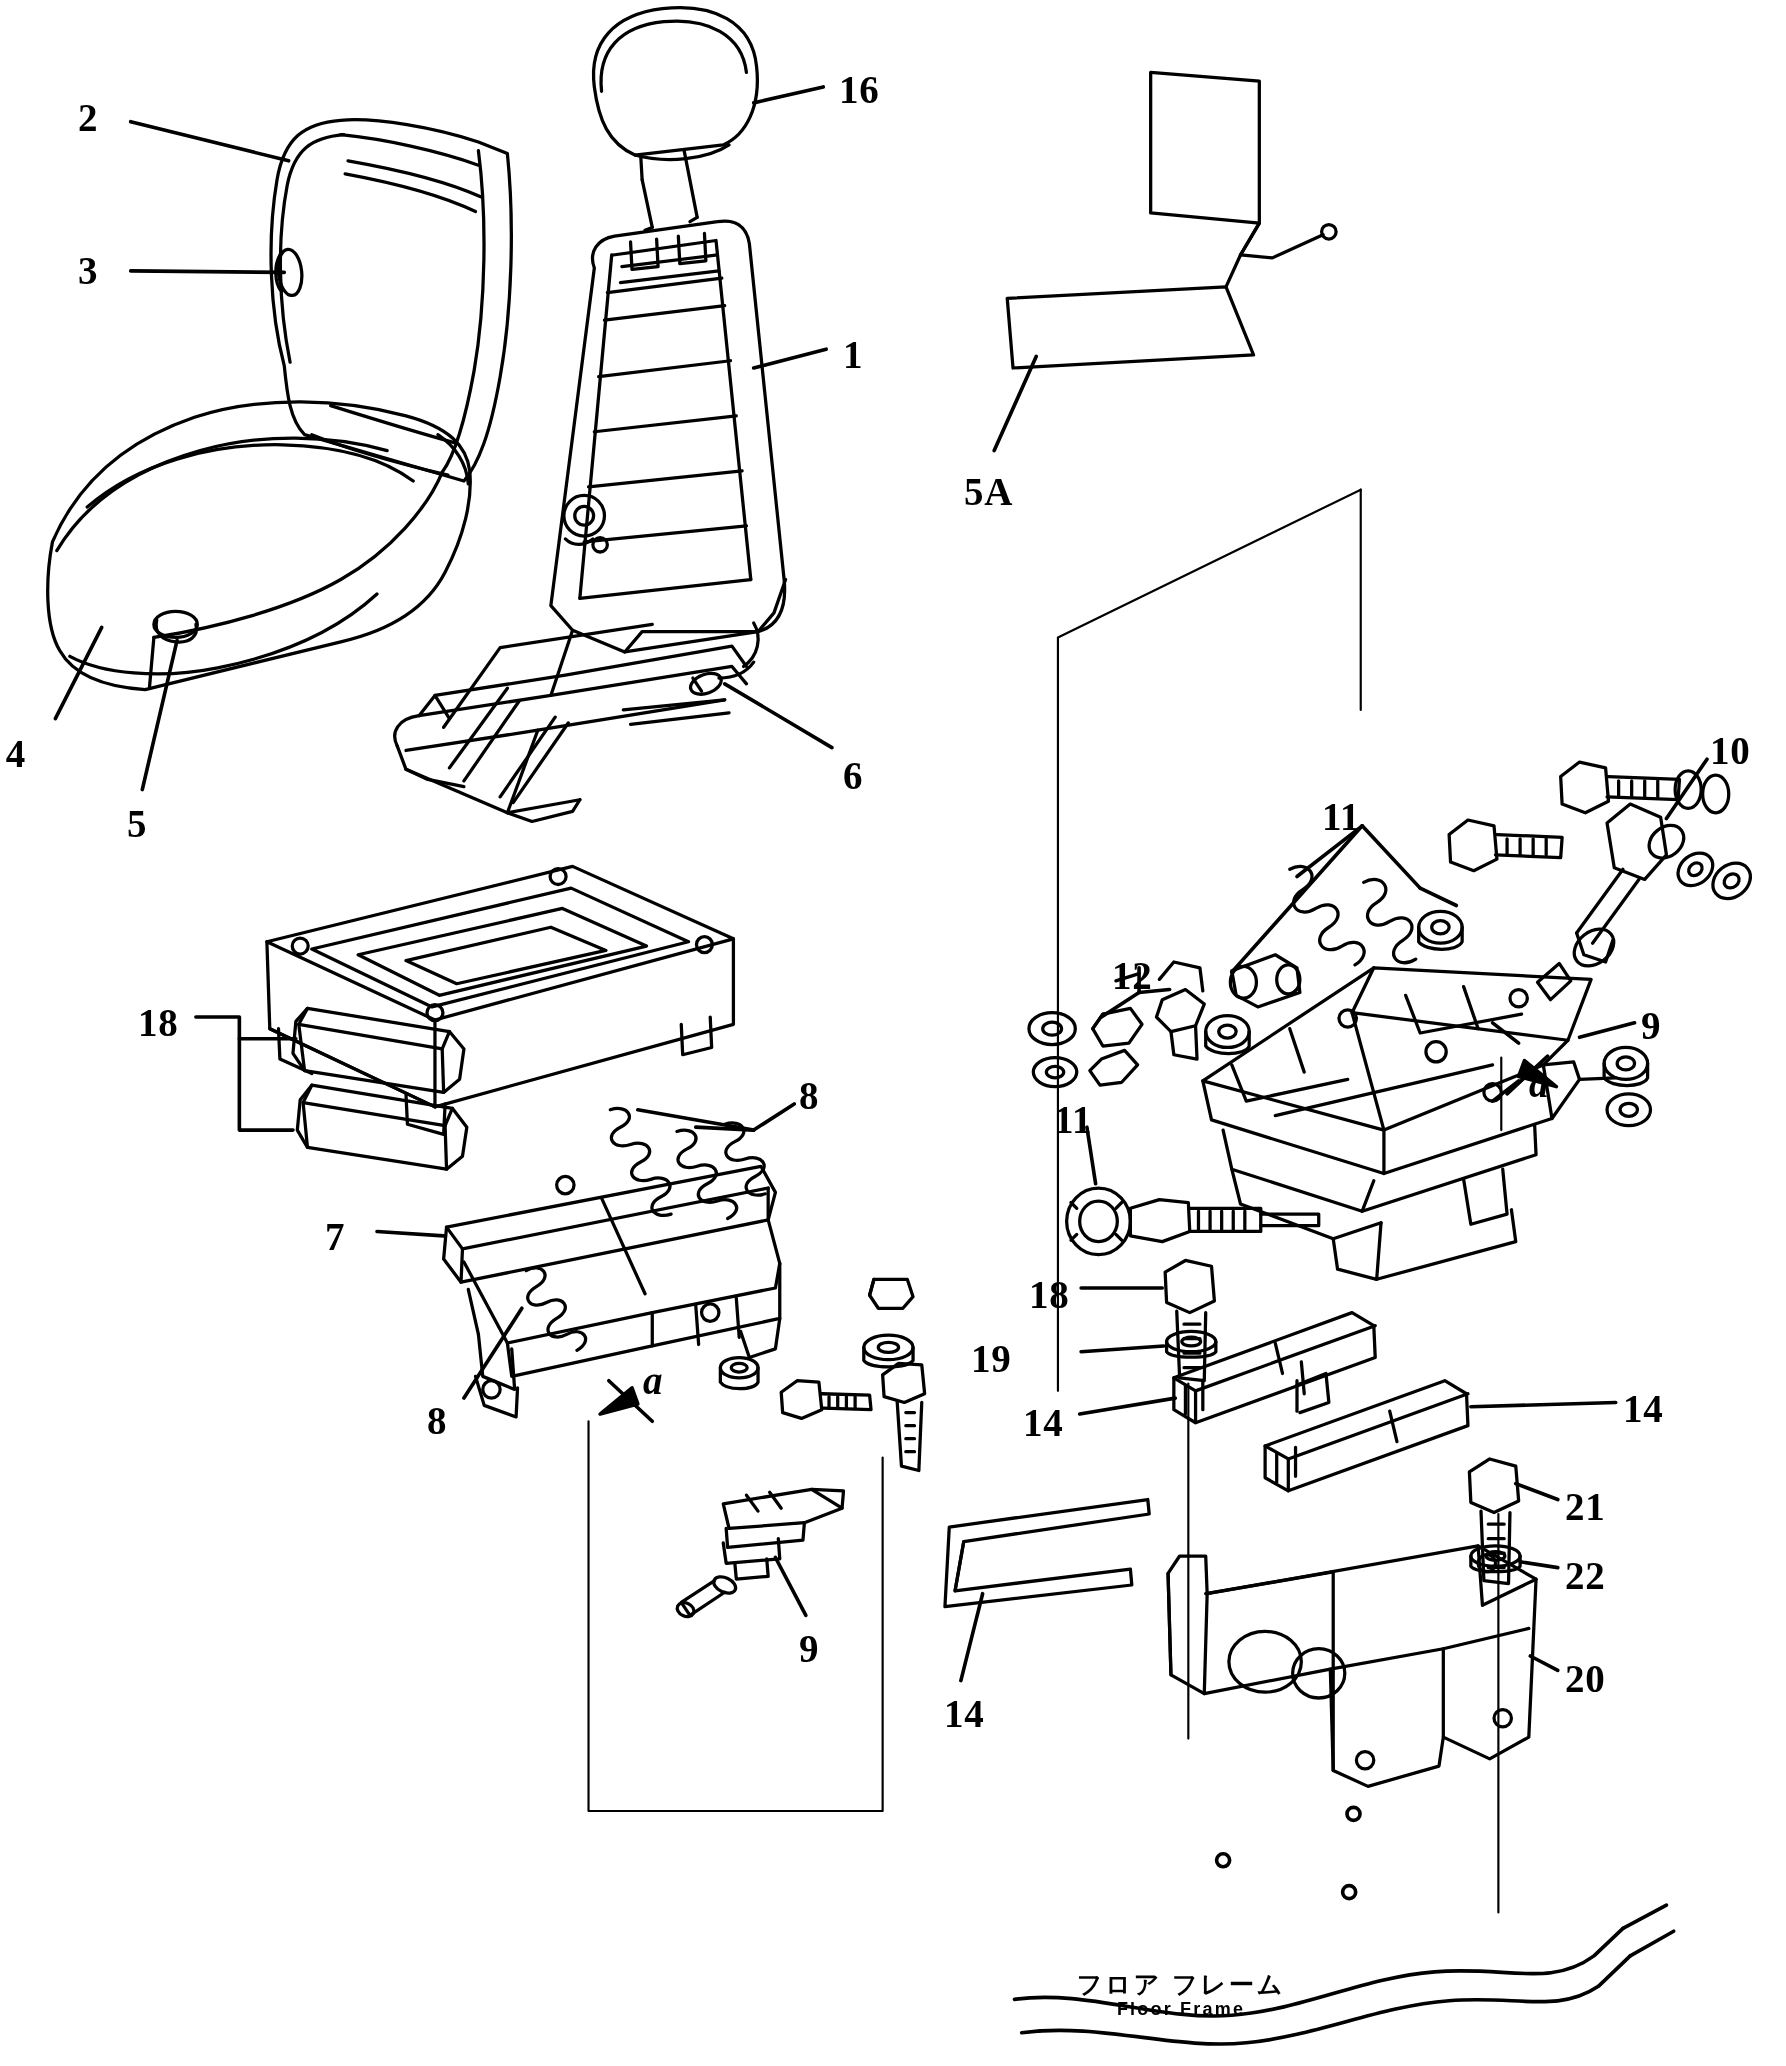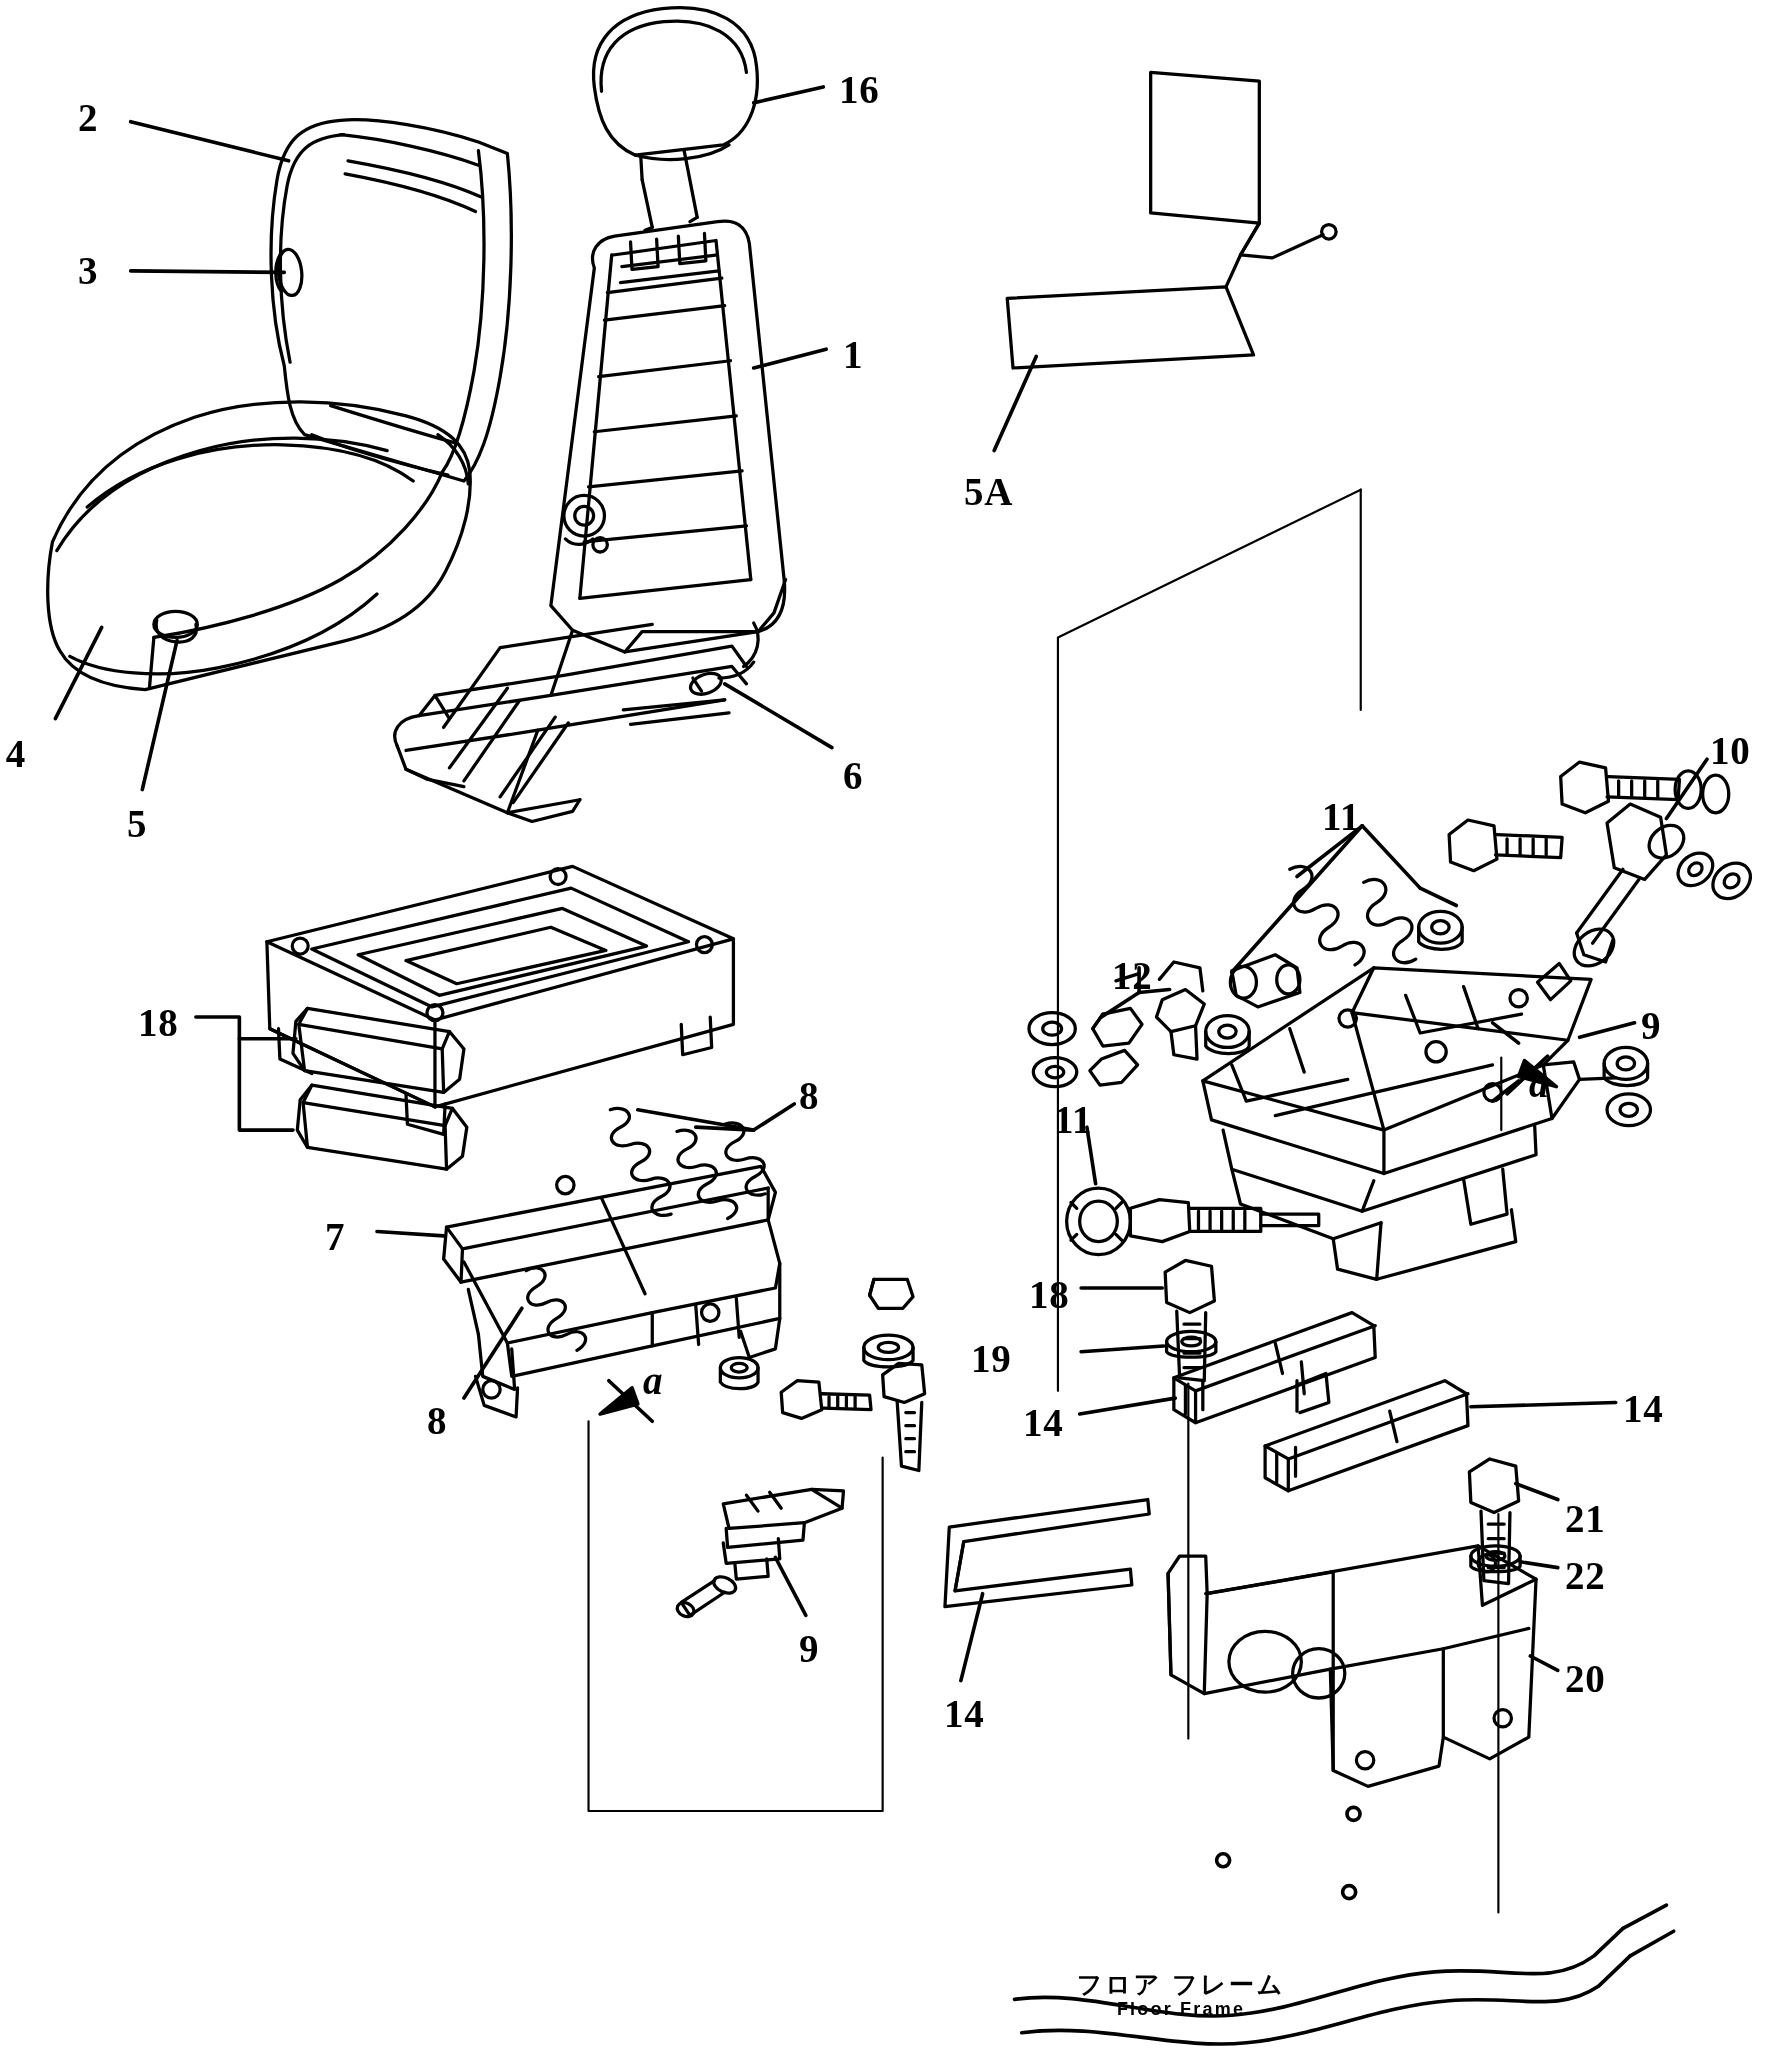--- a/index.html
+++ b/index.html
@@ -533,21 +533,21 @@
       <div class="callout" style="left: 799px; top: 1076px;">8</div>
       <div class="callout" style="left: 1054px; top: 1100px;">11</div>
       <div class="callout ital" style="left: 1529px; top: 1064px;">a</div>
       <div class="callout" style="left: 325px; top: 1217px;">7</div>
       <div class="callout" style="left: 1029px; top: 1275px;">18</div>
       <div class="callout" style="left: 971px; top: 1339px;">19</div>
       <div class="callout" style="left: 1023px; top: 1403px;">14</div>
       <div class="callout" style="left: 1623px; top: 1389px;">14</div>
       <div class="callout" style="left: 427px; top: 1401px;">8</div>
       <div class="callout ital" style="left: 643px; top: 1361px;">a</div>
-      <div class="callout" style="left: 1565px; top: 1487px; margin-top: 12px;">21</div>
+      <div class="callout" style="left: 1565px; top: 1487px;">21</div>
       <div class="callout" style="left: 1565px; top: 1556px;">22</div>
       <div class="callout" style="left: 799px; top: 1629px;">9</div>
       <div class="callout" style="left: 1565px; top: 1659px;">20</div>
       <div class="callout" style="left: 944px; top: 1694px;">14</div>
     </div>
 
   <div class="footnote" style="left:1065px; top:1970px; width:232px;">
     <span class="jp">フロア フレーム</span>
     <span class="en">Floor Frame</span>
   </div>

